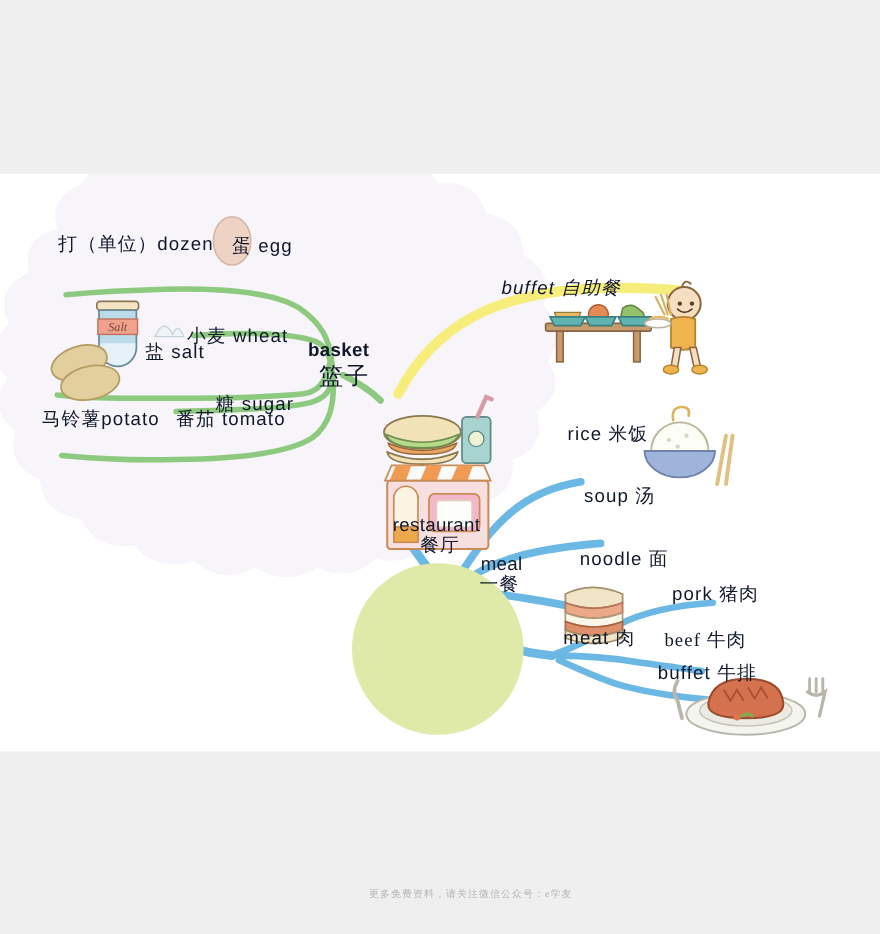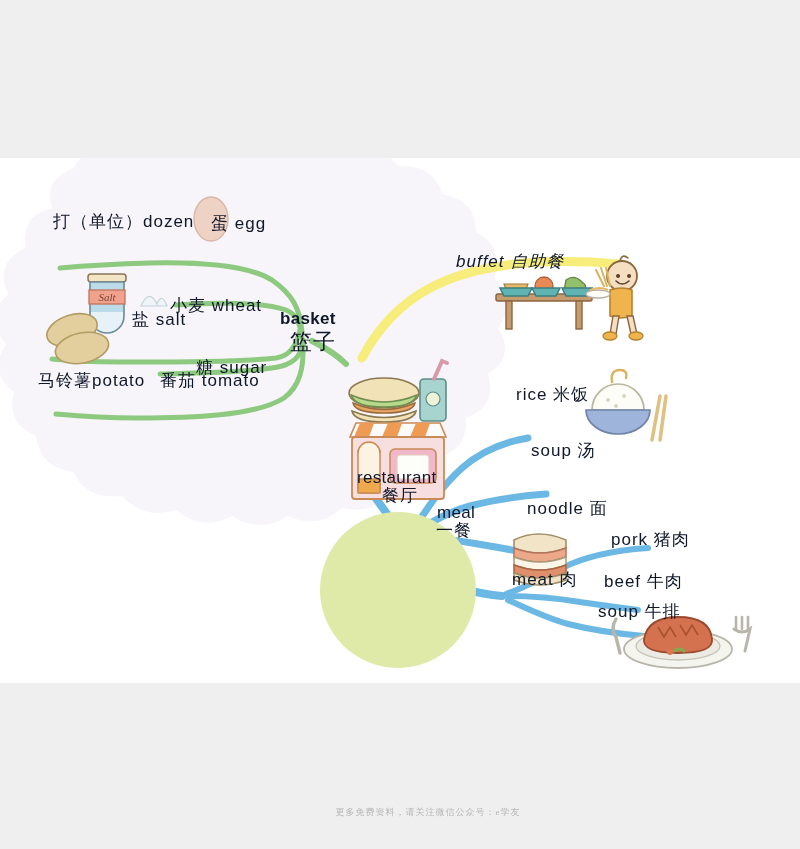--- a/index.html
+++ b/index.html
@@ -227,16 +227,16 @@
 <div class="label center cn" style="left:382px;top:486px;font-size:17px;">餐厅</div>
 
 <div class="label center" style="left:437px;top:503px;font-size:17px;">meal</div>
 <div class="label center cn" style="left:436px;top:521px;font-size:17px;">一餐</div>
 
 <div class="label cn" style="left:516px;top:385px;font-size:17px;">rice 米饭</div>
 <div class="label cn" style="left:531px;top:441px;font-size:17px;">soup 汤</div>
 <div class="label cn" style="left:527px;top:499px;font-size:17px;">noodle 面</div>
 <div class="label cn" style="left:512px;top:570px;font-size:17px;">meat 肉</div>
 <div class="label cn" style="left:611px;top:530px;font-size:17px;">pork 猪肉</div>
-<div class="label cn" style="left:604px;top:572px;font-size:17px;">beef 牛肉</div>
-<div class="label cn" style="left:598px;top:602px;font-size:17px;">soup 牛排</div>
+<div class="label cn" style="left:604px;top:572px;font-size:17px;font-family:Liberation Serif, serif;">beef 牛肉</div>
+<div class="label cn" style="left:598px;top:602px;font-size:17px;">buffet 牛排</div>
 
 <div class="watermark">更多免费资料，请关注微信公众号：e学友</div>
 
 </body></html>

